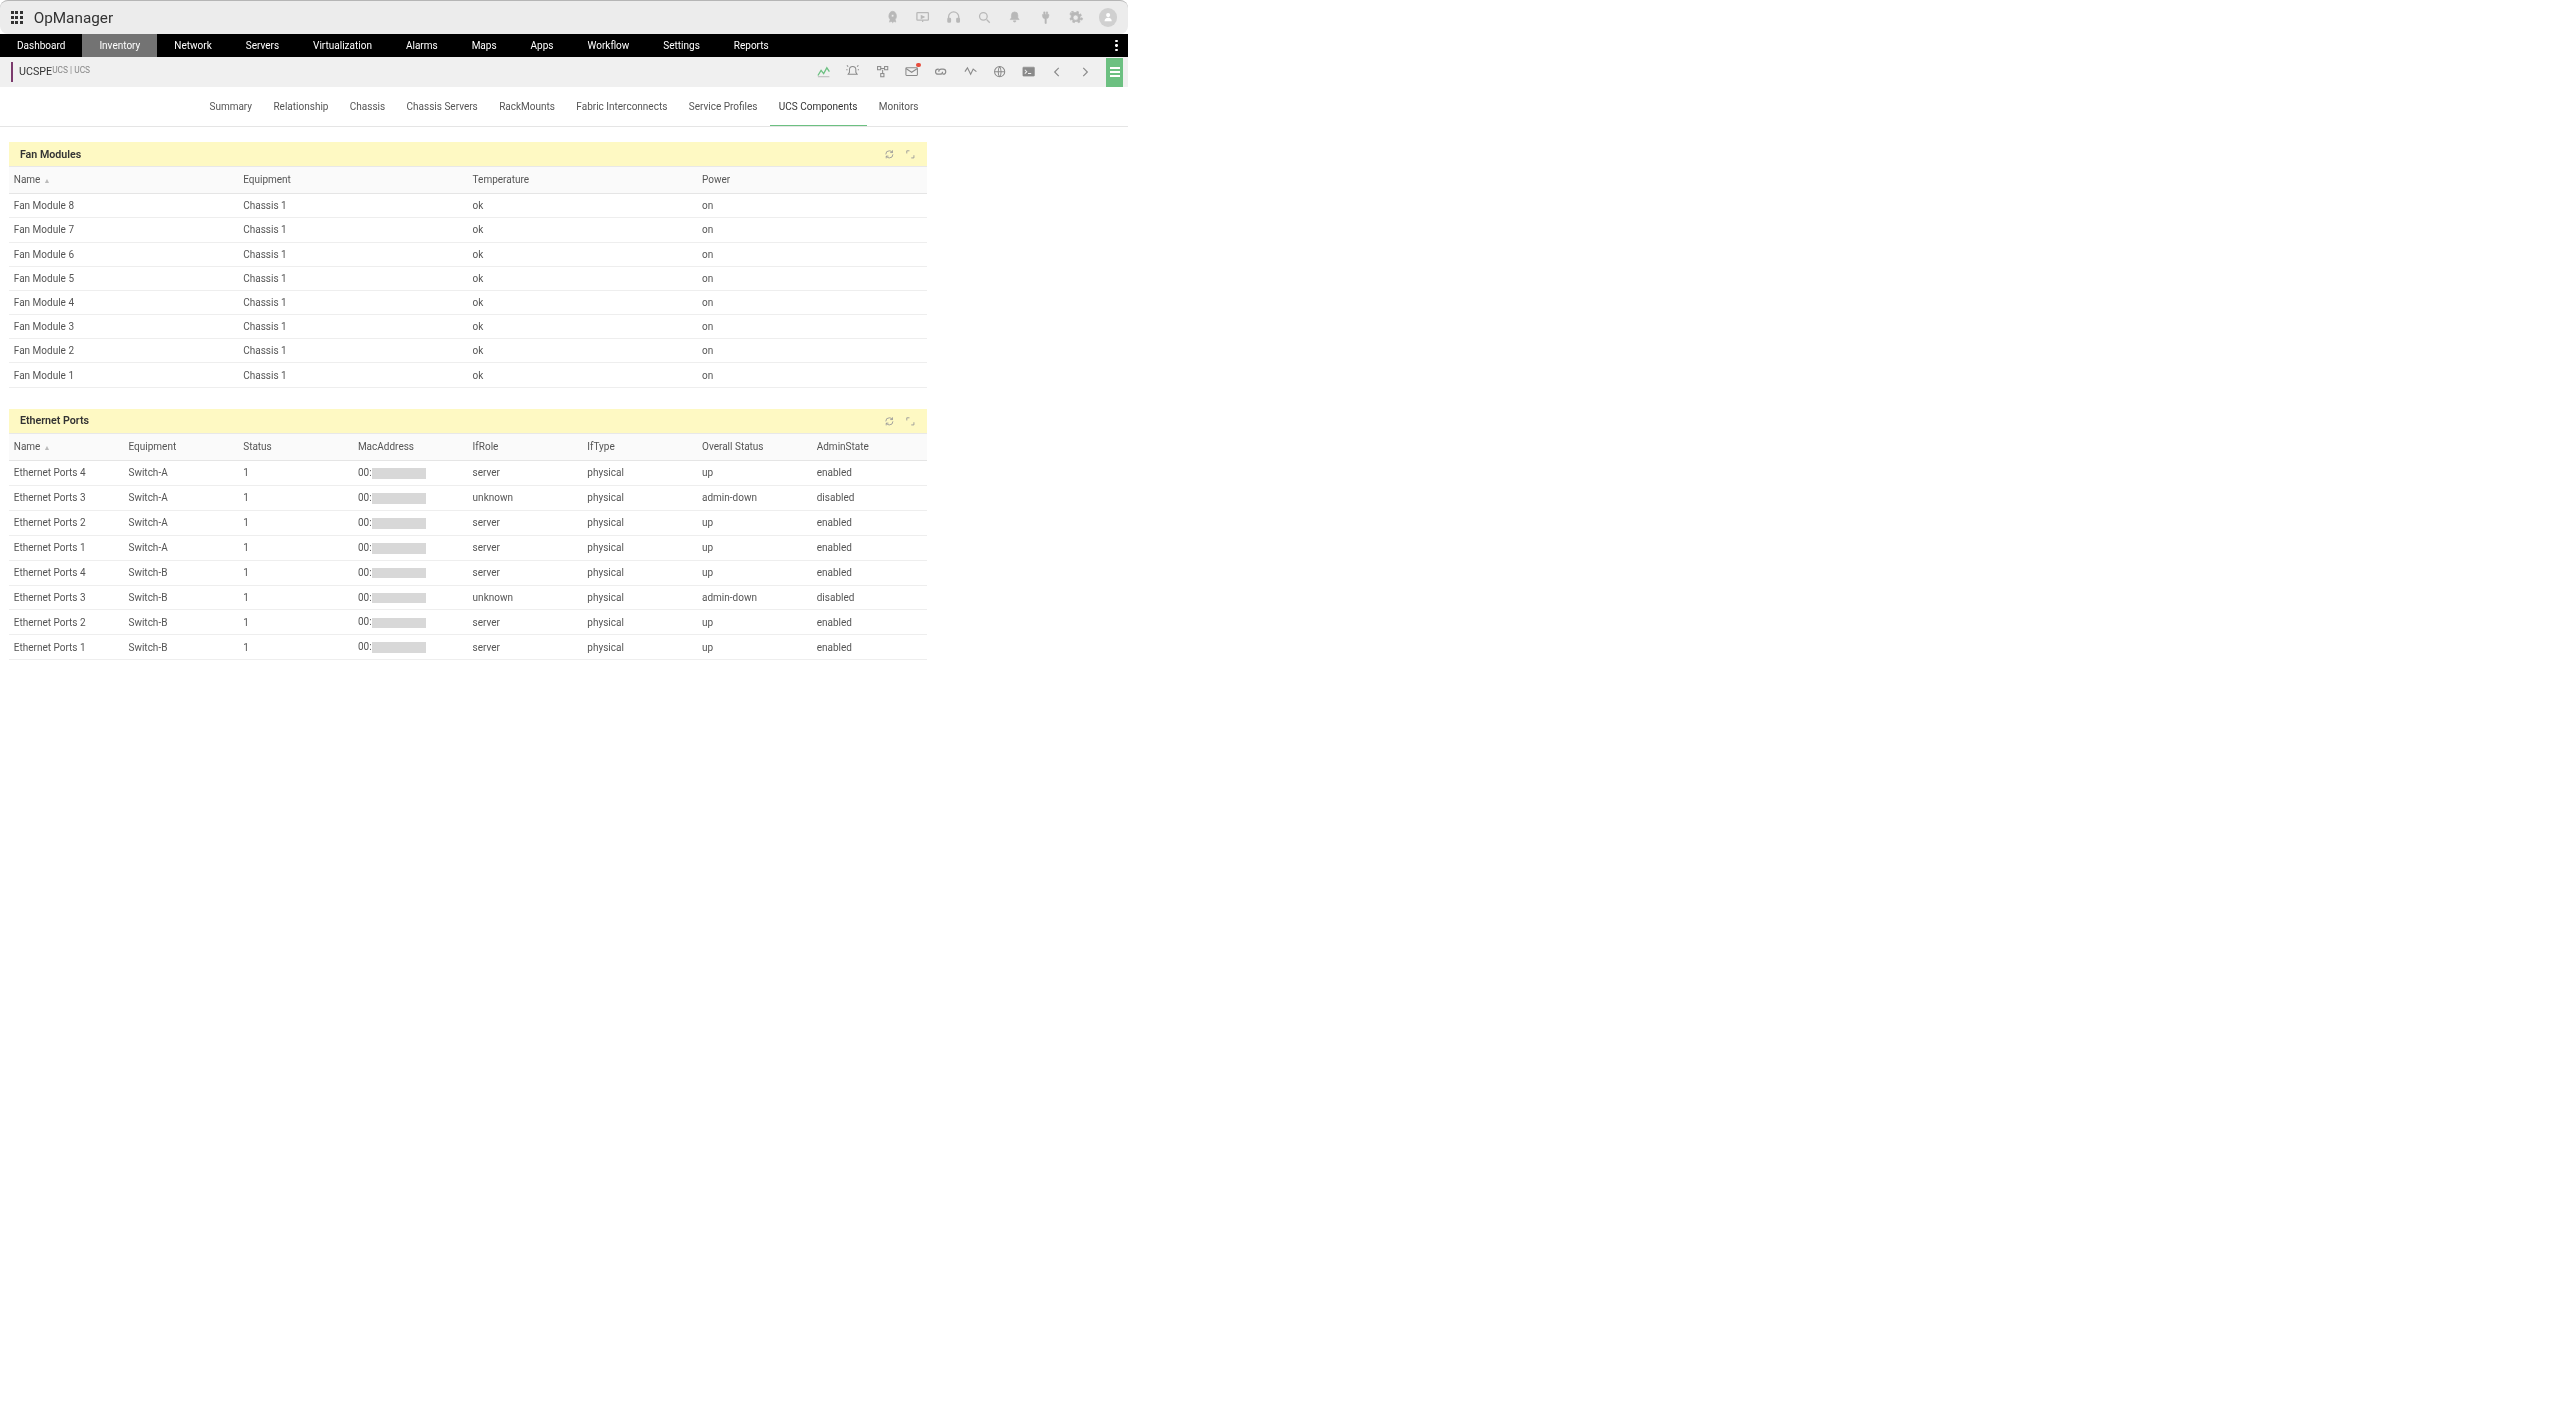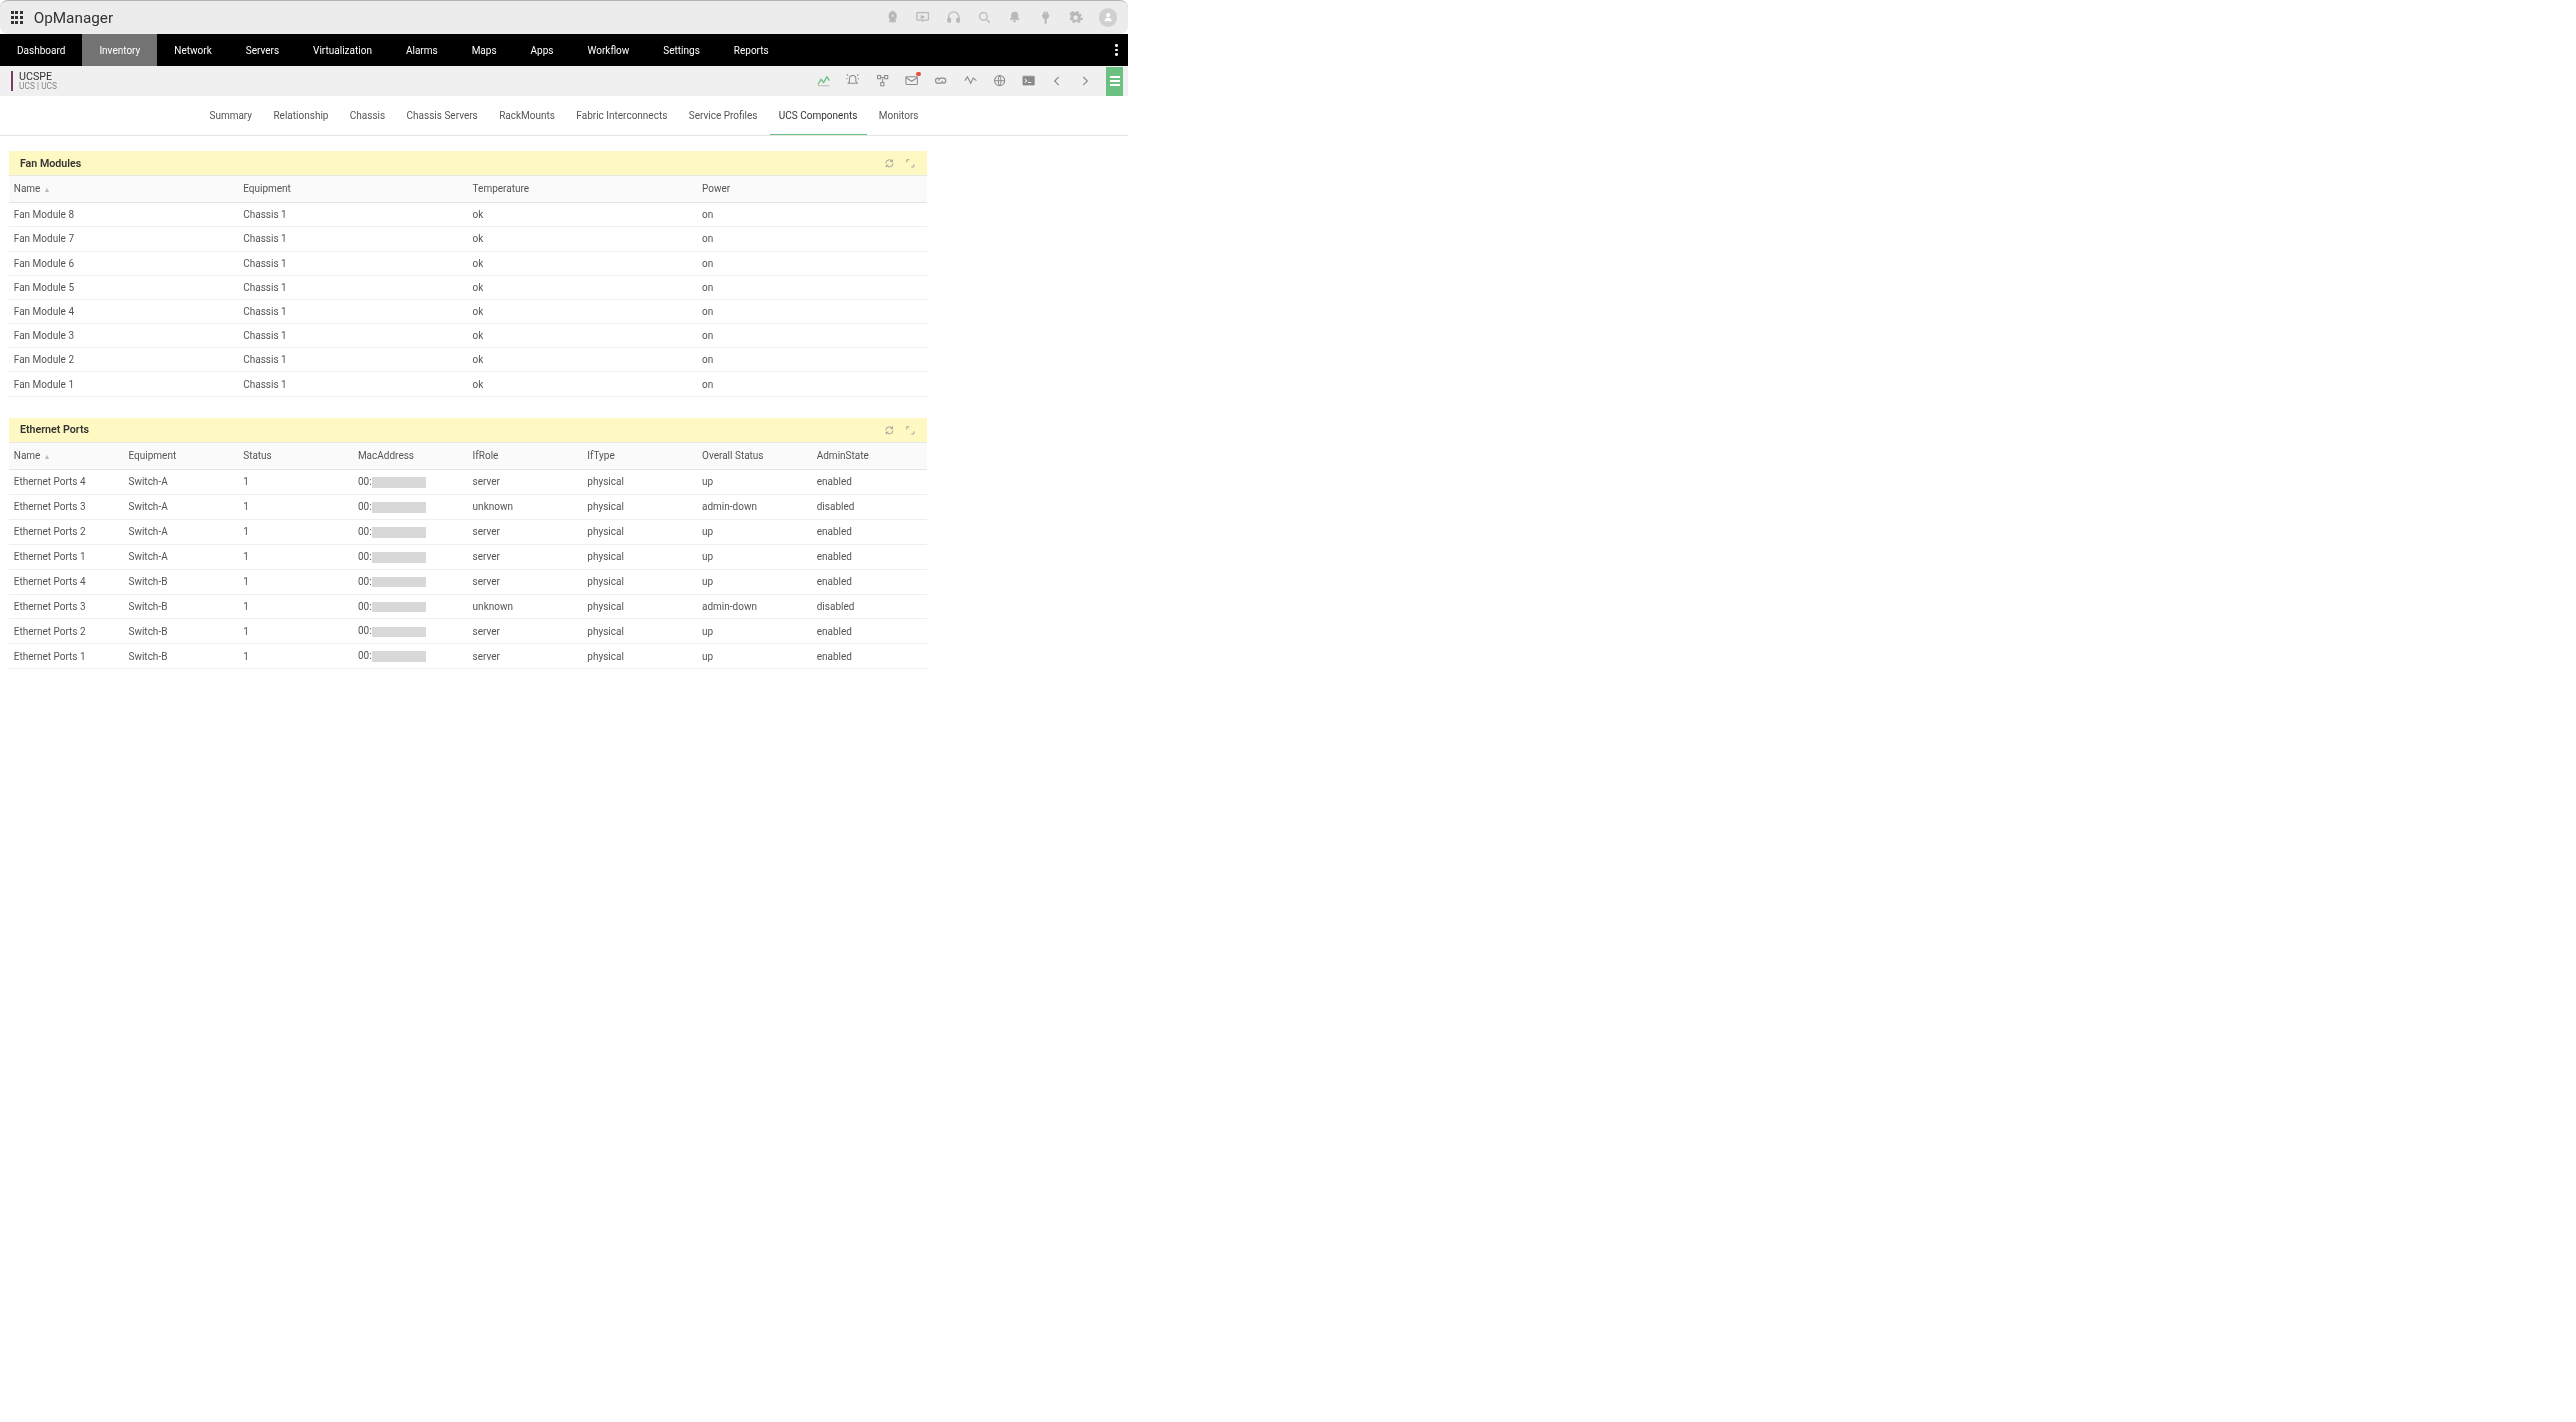--- a/index.html
+++ b/index.html
@@ -9,34 +9,34 @@
   .topbar { background: #ececec; height: 34px; display: flex; align-items: center; padding: 0 10.7px; border-top: 1.5px solid #b5b5b5; border-radius: 8px; }
   .apps-icon { display: grid; grid-template-columns: repeat(3,3.1px); grid-template-rows: repeat(3,3.1px); gap: 1.5px; margin-right: 10.7px; cursor: pointer; }
   .apps-icon span { background: #333; width: 3.1px; height: 3.1px; }
   .brand { font-size: 15.3px; color: #333; font-weight: 400; }
   .top-right { margin-left: auto; display: flex; align-items: center; gap: 15.3px; }
   .top-right .ticon { width: 15.3px; height: 15.3px; color: #b8b8b8; fill: #b8b8b8; stroke: #b8b8b8; cursor: pointer; display:flex; align-items:center; justify-content:center; }
   .avatar { width: 18.4px; height: 18.4px; border-radius: 50%; background: #d0d0d0; display:flex; align-items:center; justify-content:center; }
   .avatar svg { width:12.3px; height:12.3px; fill:#fff; }
 
   
-  .mainnav { background: #000; height: 32px; display:flex; align-items:stretch; }
+  .mainnav { background: #000; height: 23px; display:flex; align-items:stretch; }
   .mainnav .item { color:#fff; font-size: 10px; display:flex; align-items:center; padding: 0 17px; cursor:pointer; }
   .mainnav .item.active { background:#737373; }
   .mainnav .spacer { flex:1; }
   .mainnav .kebab { width:23px; display:flex; align-items:center; justify-content:center; cursor:pointer; }
   .mainnav .kebab span { width:2.3px; height:2.3px; background:#fff; border-radius:50%; display:block; }
   .mainnav .kebab { flex-direction:column; gap:2.3px; }
 
   
   .devbar { background:#f0f0f0; height:30px; display:flex; align-items:center; padding:0 4.6px 0 10.7px; border-left:0; }
   .devbar .accent { width:2.3px; height:20px; background:#7b3a6d; margin-right:6.1px; }
   .devbar .dname { font-size:10.7px; color:#333; }
   .devbar .dsub { font-size:8.4px; color:#888; }
-  .devbar .textcol { display:flex; flex-direction:column; justify-content:center; line-height:1.1; }
+  .devbar .textcol { display:flex; flex-direction:row; justify-content:center; line-height:1.1; }
   .devbar .right { margin-left:auto; display:flex; align-items:center; gap:14px; }
   .devbar .ricon { width:15.3px; height:15.3px; color:#8a8a8a; fill:#8a8a8a; stroke:#8a8a8a; cursor:pointer; display:flex; align-items:center; justify-content:center; position:relative; }
   .devbar .chev { width:14px; height:14px; }
   .hamb { width:17px; height:29px; background:#6cc081; display:flex; flex-direction:column; align-items:center; justify-content:center; gap:2.3px; cursor:pointer; padding:0 2.3px; }
   .hamb span { height:1.5px; width:10.7px; background:#fff; }
   .reddot { position:absolute; top:-1.5px; right:-1.5px; width:4.6px; height:4.6px; background:#e74c3c; border-radius:50%; }
 
   
   .subnav { height:40px; display:flex; align-items:stretch; justify-content:center; border-bottom:0.8px solid #e5e5e5; }
   .subnav .sitem { color:#555; font-size:10px; display:flex; align-items:center; padding:0 9.2px; margin:0 1.5px; cursor:pointer; border-bottom:1.5px solid transparent; }

